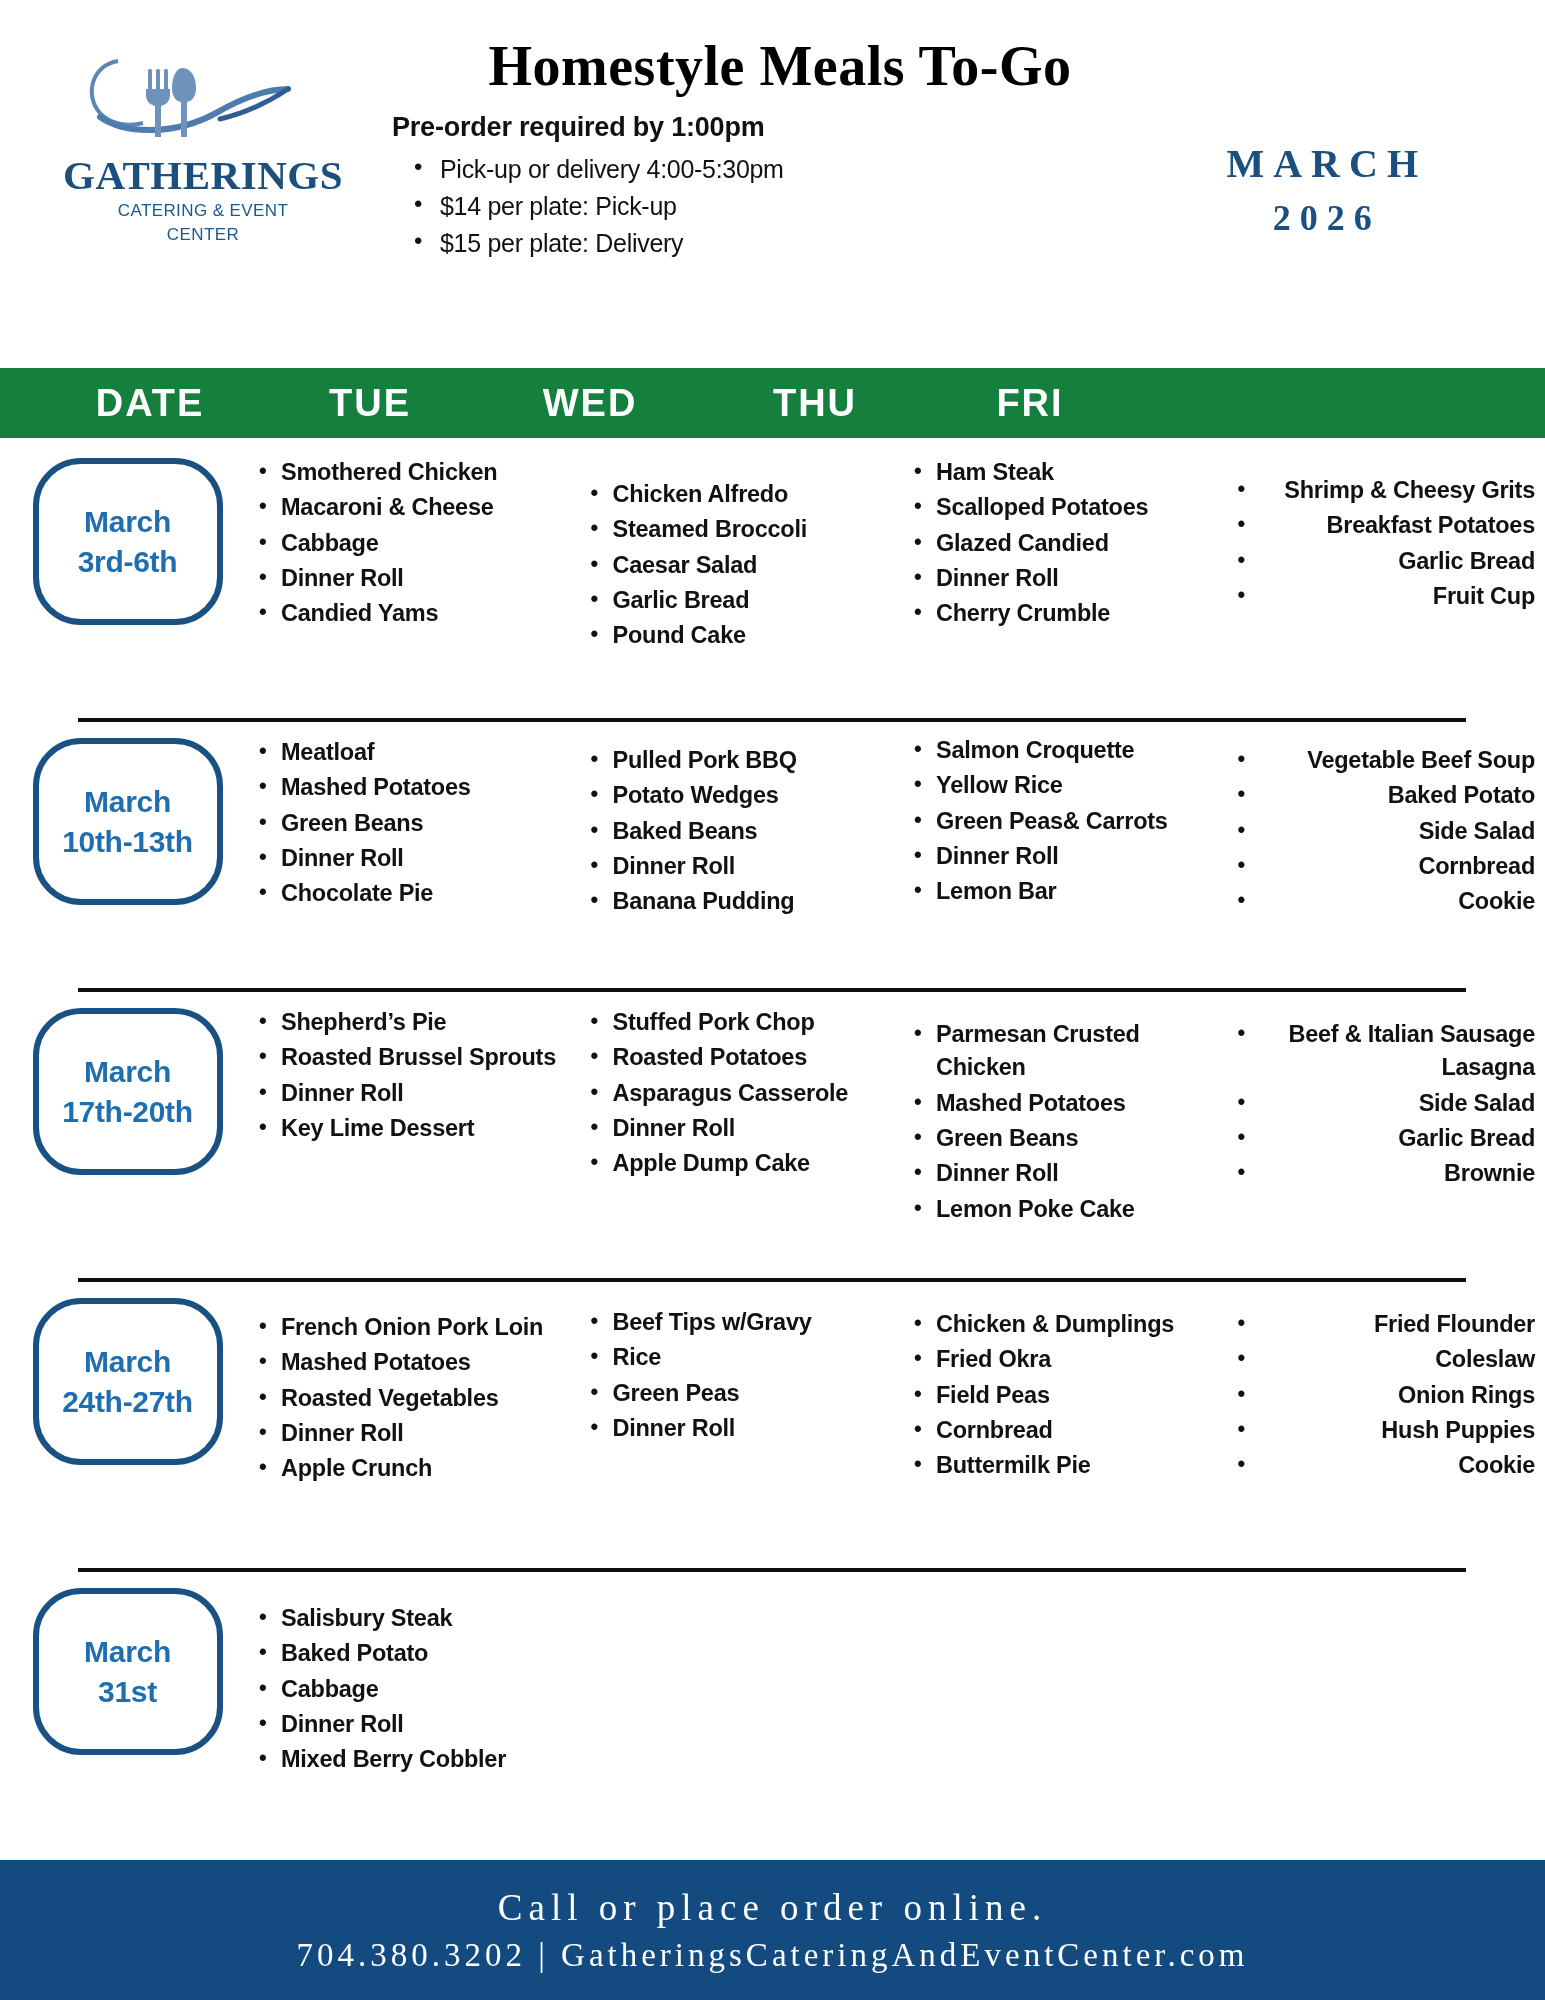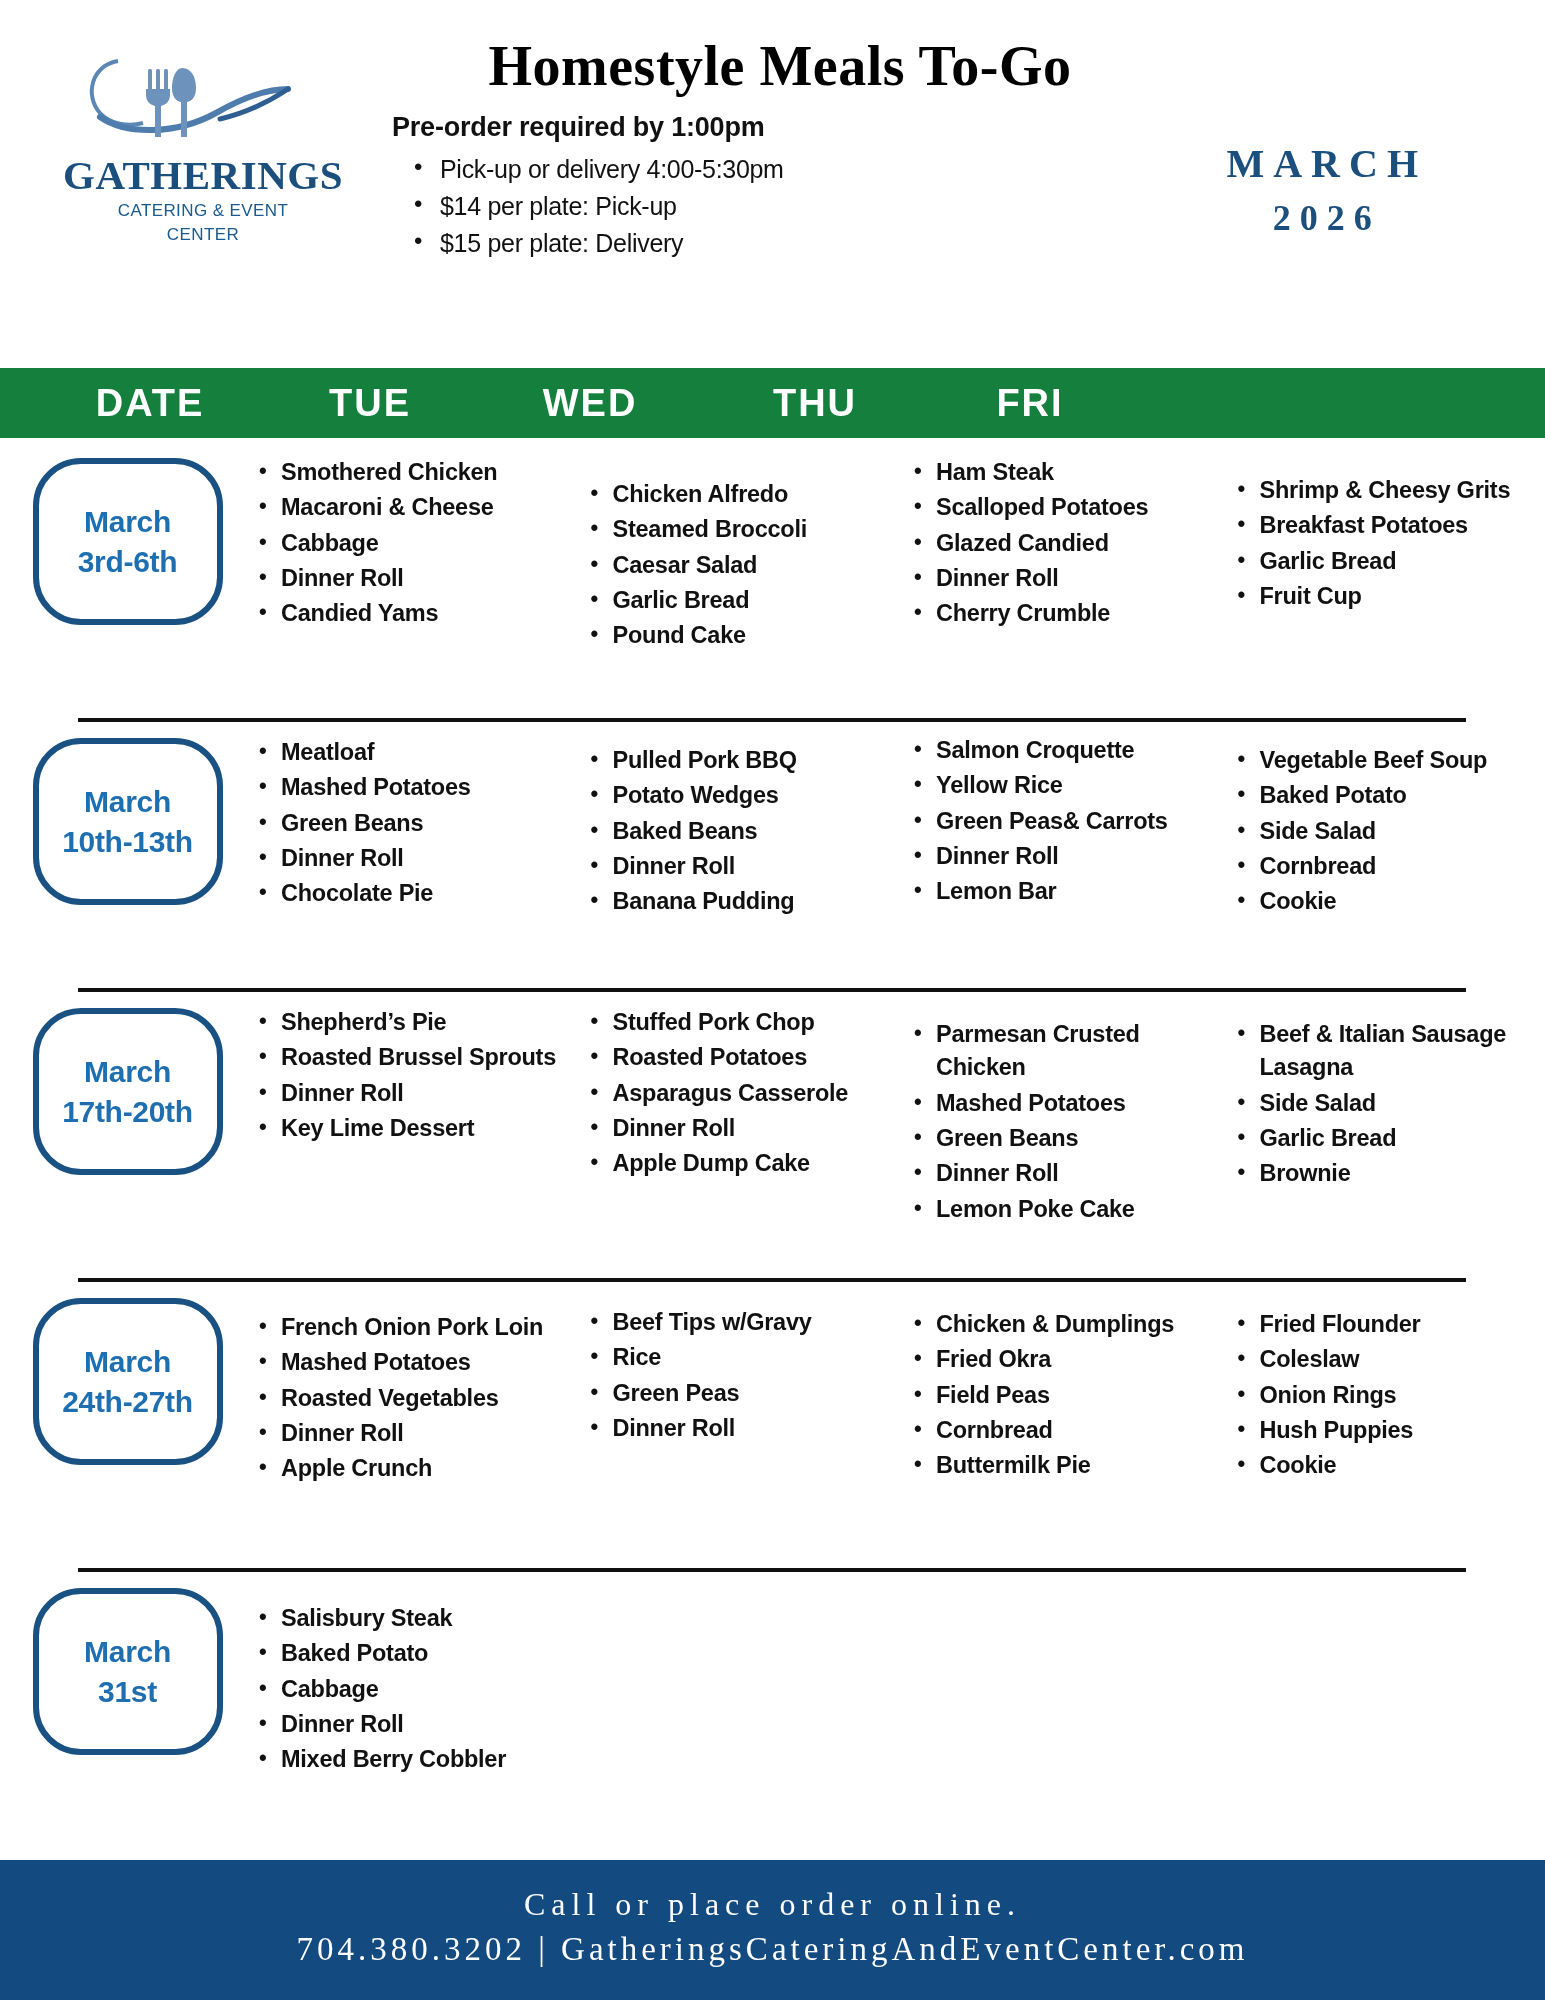--- a/index.html
+++ b/index.html
@@ -188,21 +188,21 @@
     position: absolute;
     left: 4px;
     top: -1px;
     font-size: 22px;
   }
 
   
   .day-cell.tue { padding-right: 16px; padding-top: 18px; }
   .day-cell.wed { padding-top: 40px; padding-left: 14px; padding-right: 6px; }
   .day-cell.thu { padding-top: 18px; padding-left: 16px; padding-right: 6px; }
-  .day-cell.fri { padding-top: 36px; padding-left: 16px; padding-right: 10px; }
+  .day-cell.fri { padding-top: 36px; padding-left: 16px; padding-right: 10px; text-align: right; }
 
   .week.w1 { min-height: 280px; }
   .week.w2 { min-height: 270px; }
   .week.w3 { min-height: 290px; }
   .week.w4 { min-height: 290px; }
   .week.w5 { min-height: 220px; }
 
   .week.w2 .day-cell.wed,
   .week.w2 .day-cell.fri { padding-top: 26px; }
   .week.w2 .day-cell.thu { padding-top: 16px; }
@@ -221,21 +221,21 @@
     left: 0;
     bottom: 0;
     width: 1545px;
     height: 140px;
     background: #134a80;
     color: #ffffff;
     font-family: "Liberation Serif", serif;
     text-align: center;
     padding-top: 26px;
   }
-  .footer-line1 { font-size: 32px; letter-spacing: 6px; }
+  .footer-line1 { font-size: 37px; letter-spacing: 6px; }
   .footer-line2 { font-size: 33px; letter-spacing: 4px; margin-top: 8px; }
 </style>
 </head>
 <body>
 
 <div class="page">
 
   <div class="header">
 
     <div class="logo-block">

